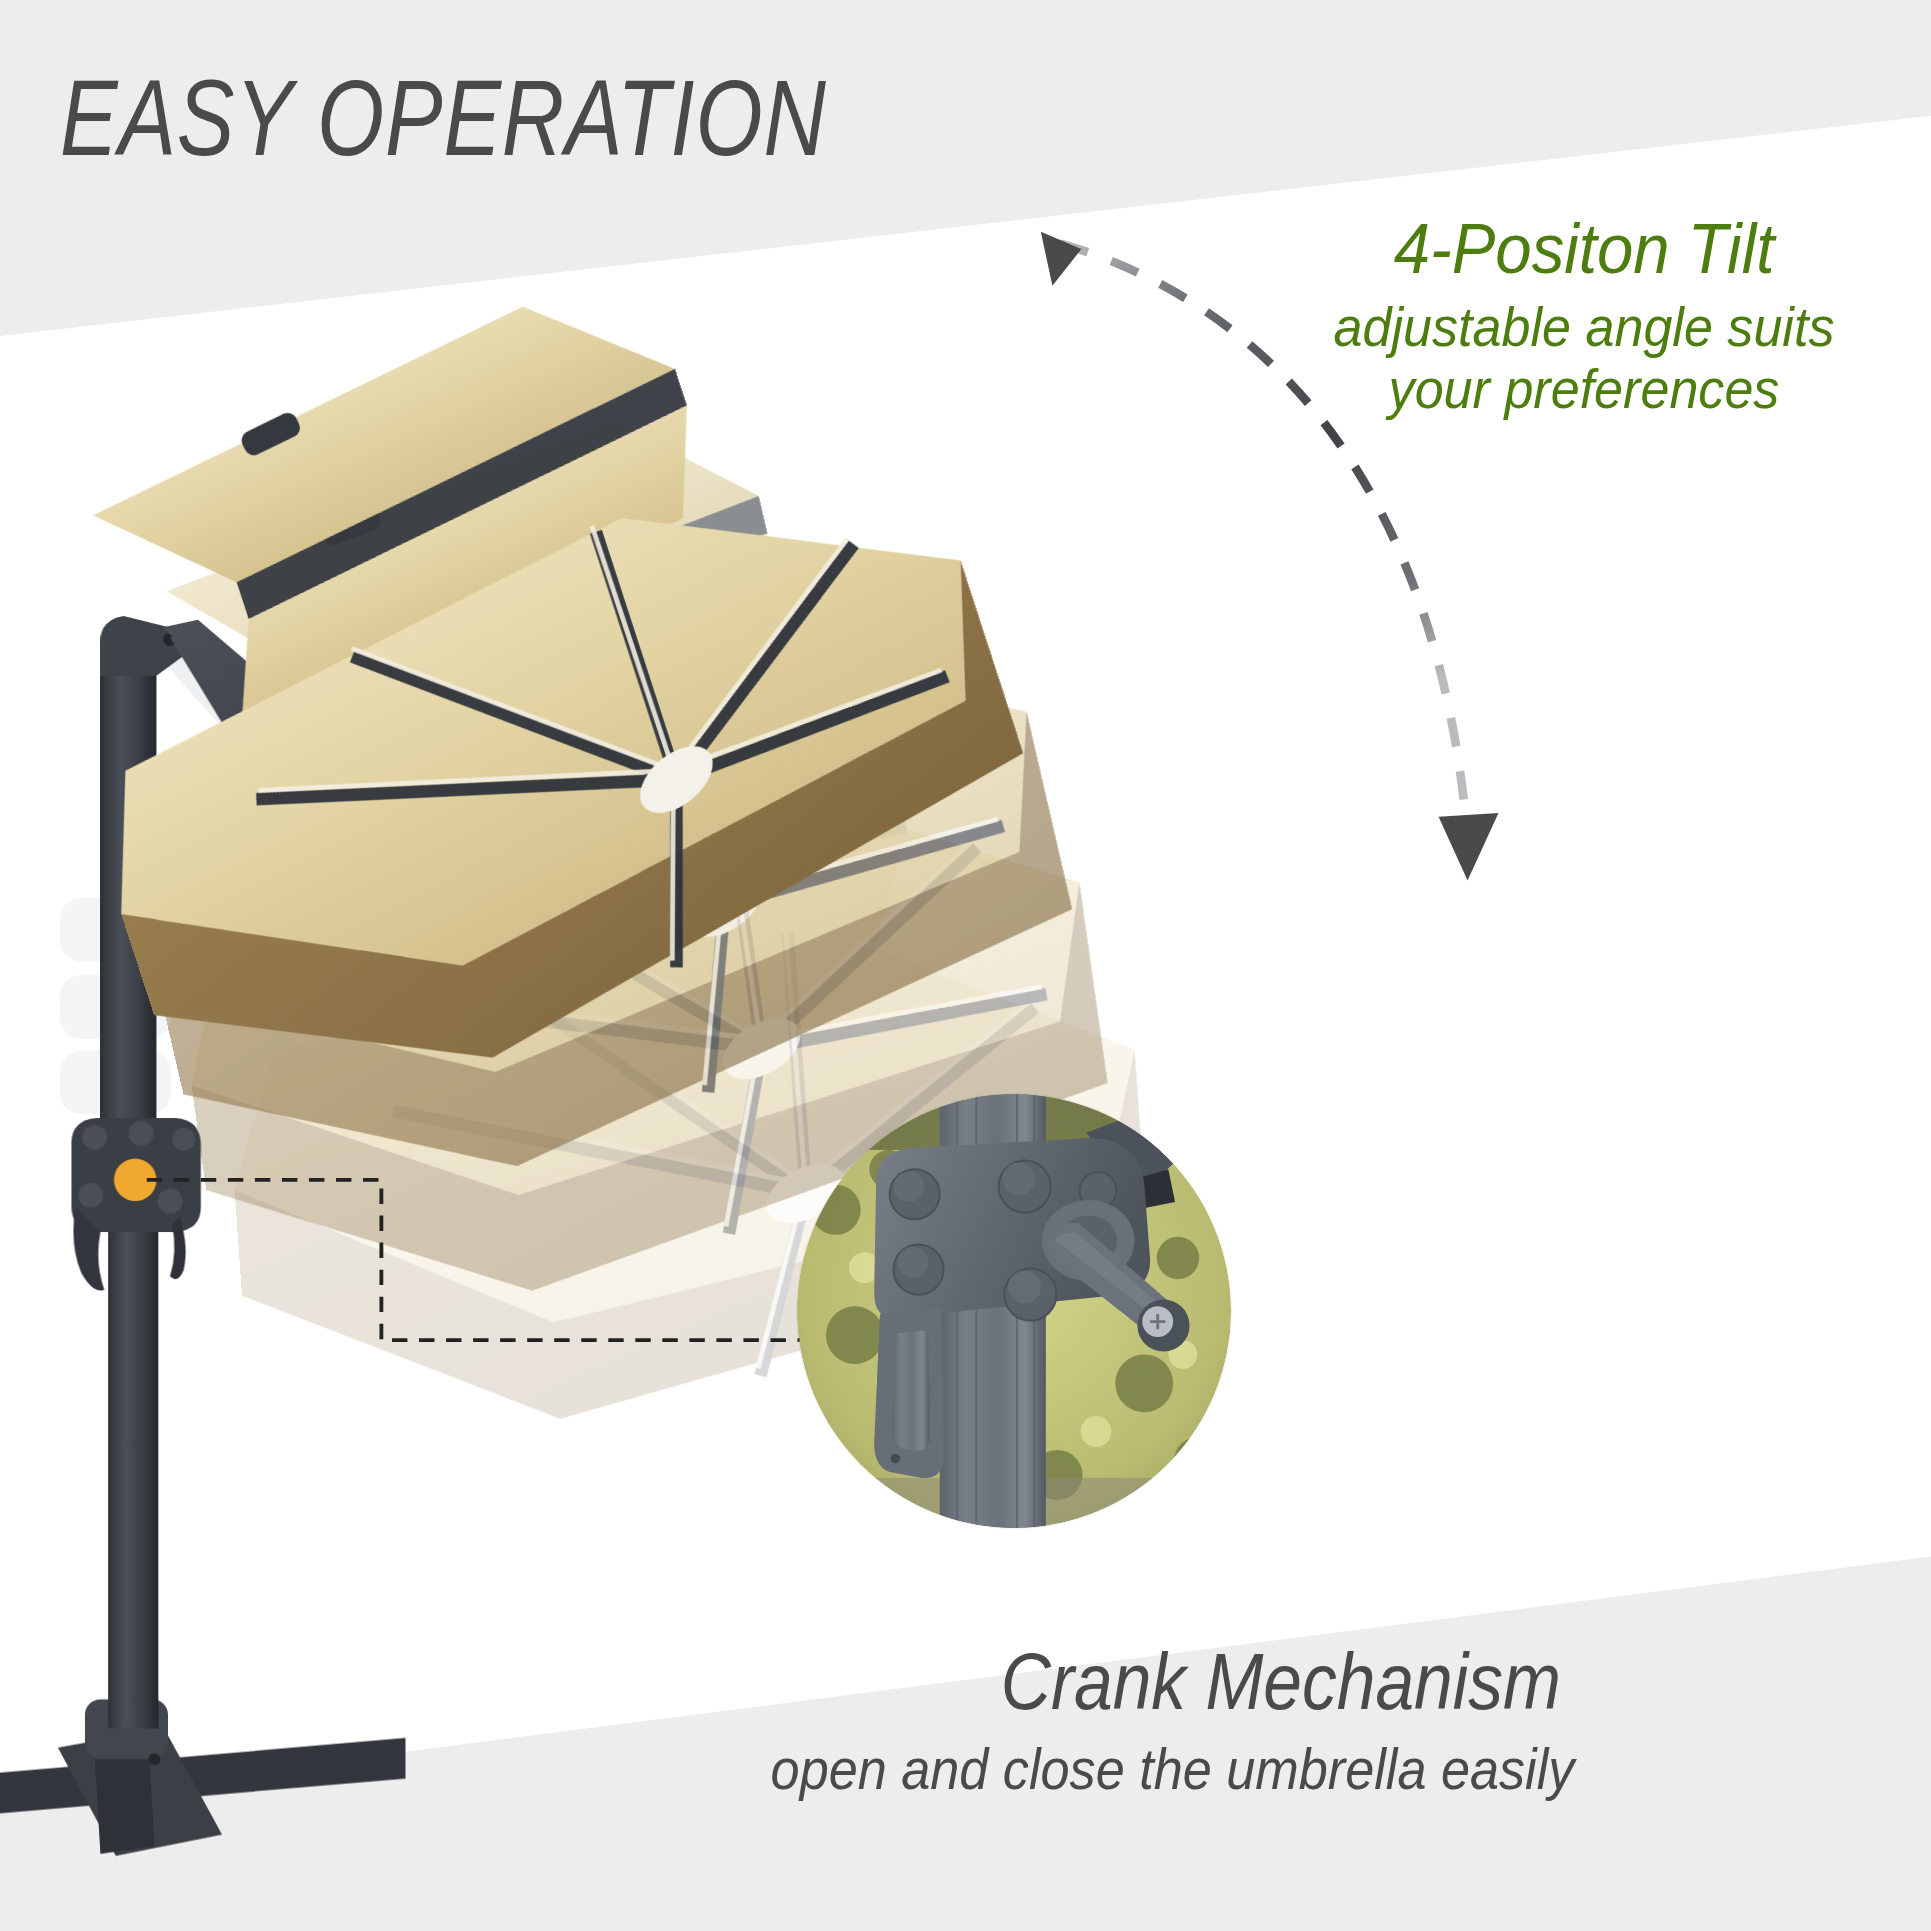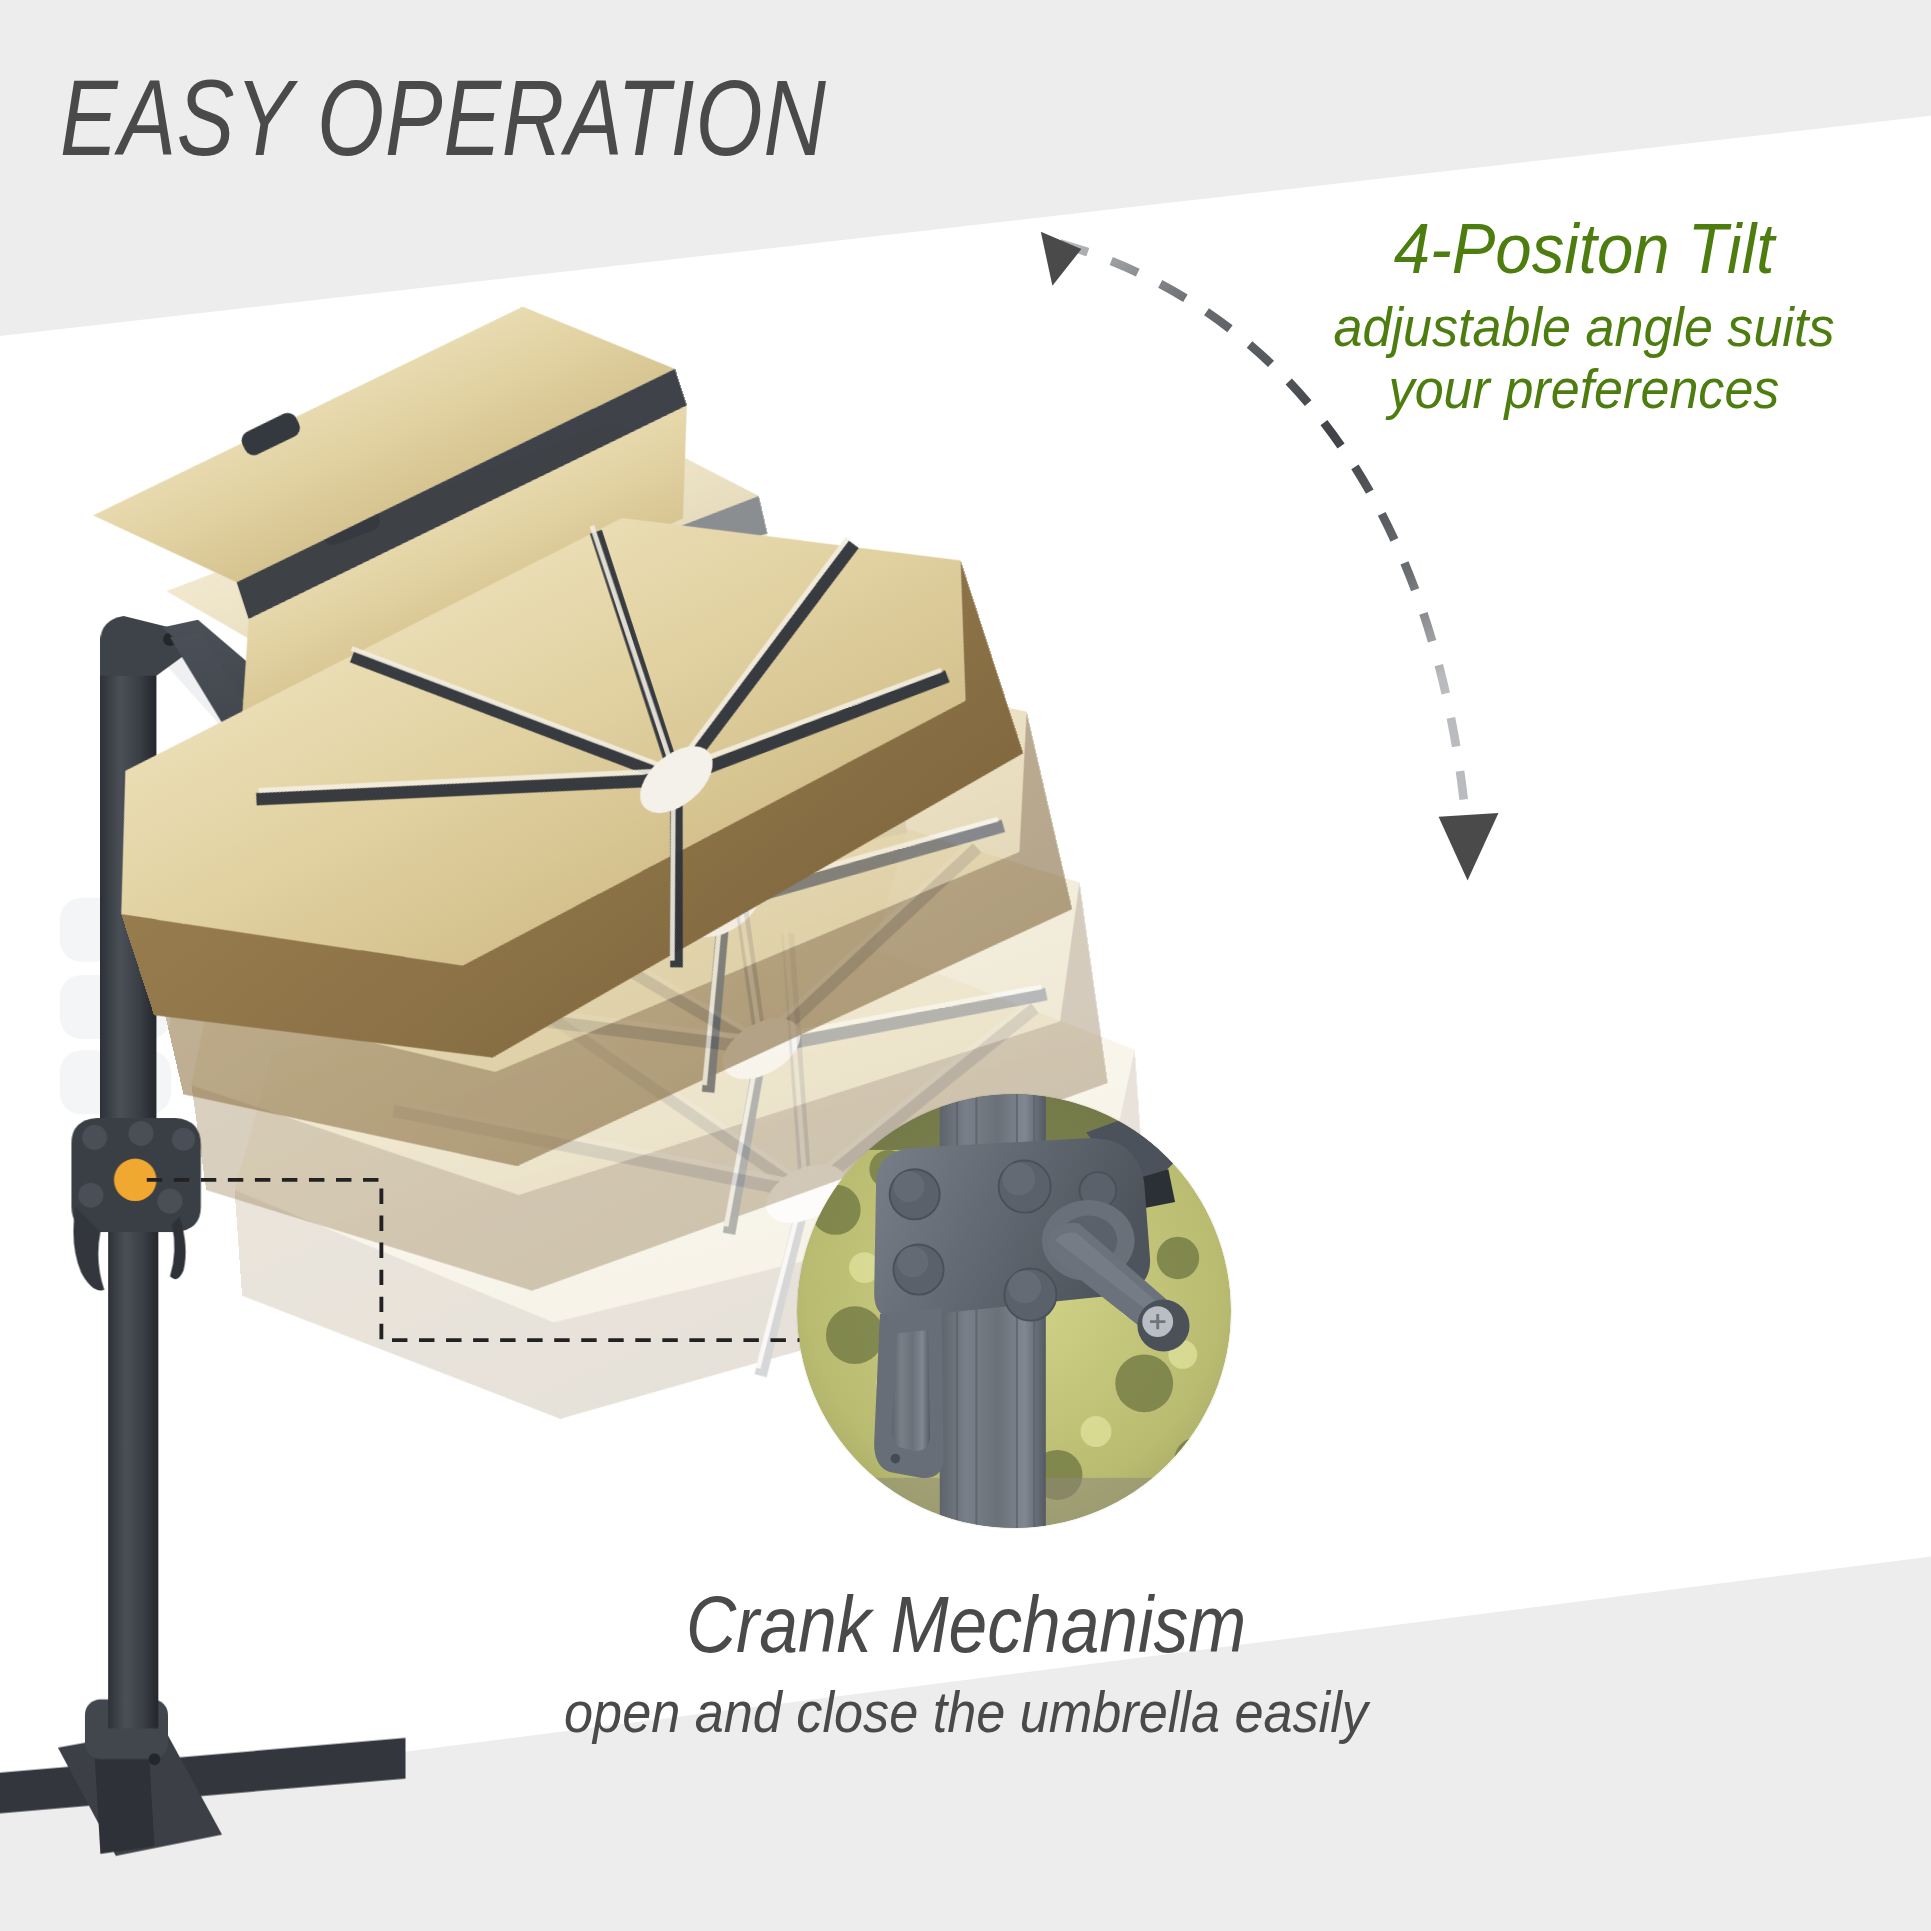--- a/index.html
+++ b/index.html
@@ -52,23 +52,23 @@
     margin-top:9.7px;
     font-size:56px;
     line-height:1.12;
     font-weight:300;
     transform:scaleX(0.93);
   }
 
   
   #crank-callout{
     position:absolute;
-    left:290px; top:1584px;
+    left:290px; top:1641px;
     width:1352px;
-    text-align:center;
+    text-align:right;
     color:#4a4a4a;
   }
   #crank-title{
     font-size:79px;
     line-height:1.05;
     font-weight:400;
     transform:scaleX(0.88);
     white-space:nowrap;
   }
   #crank-sub{

